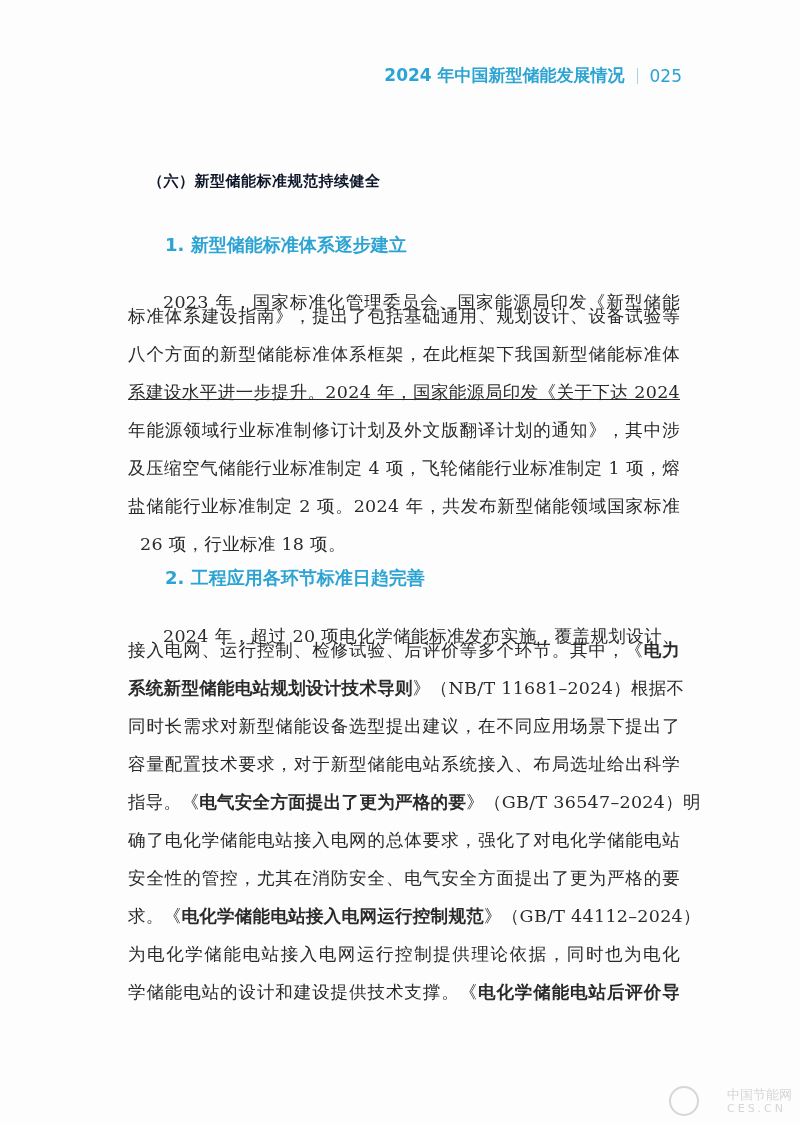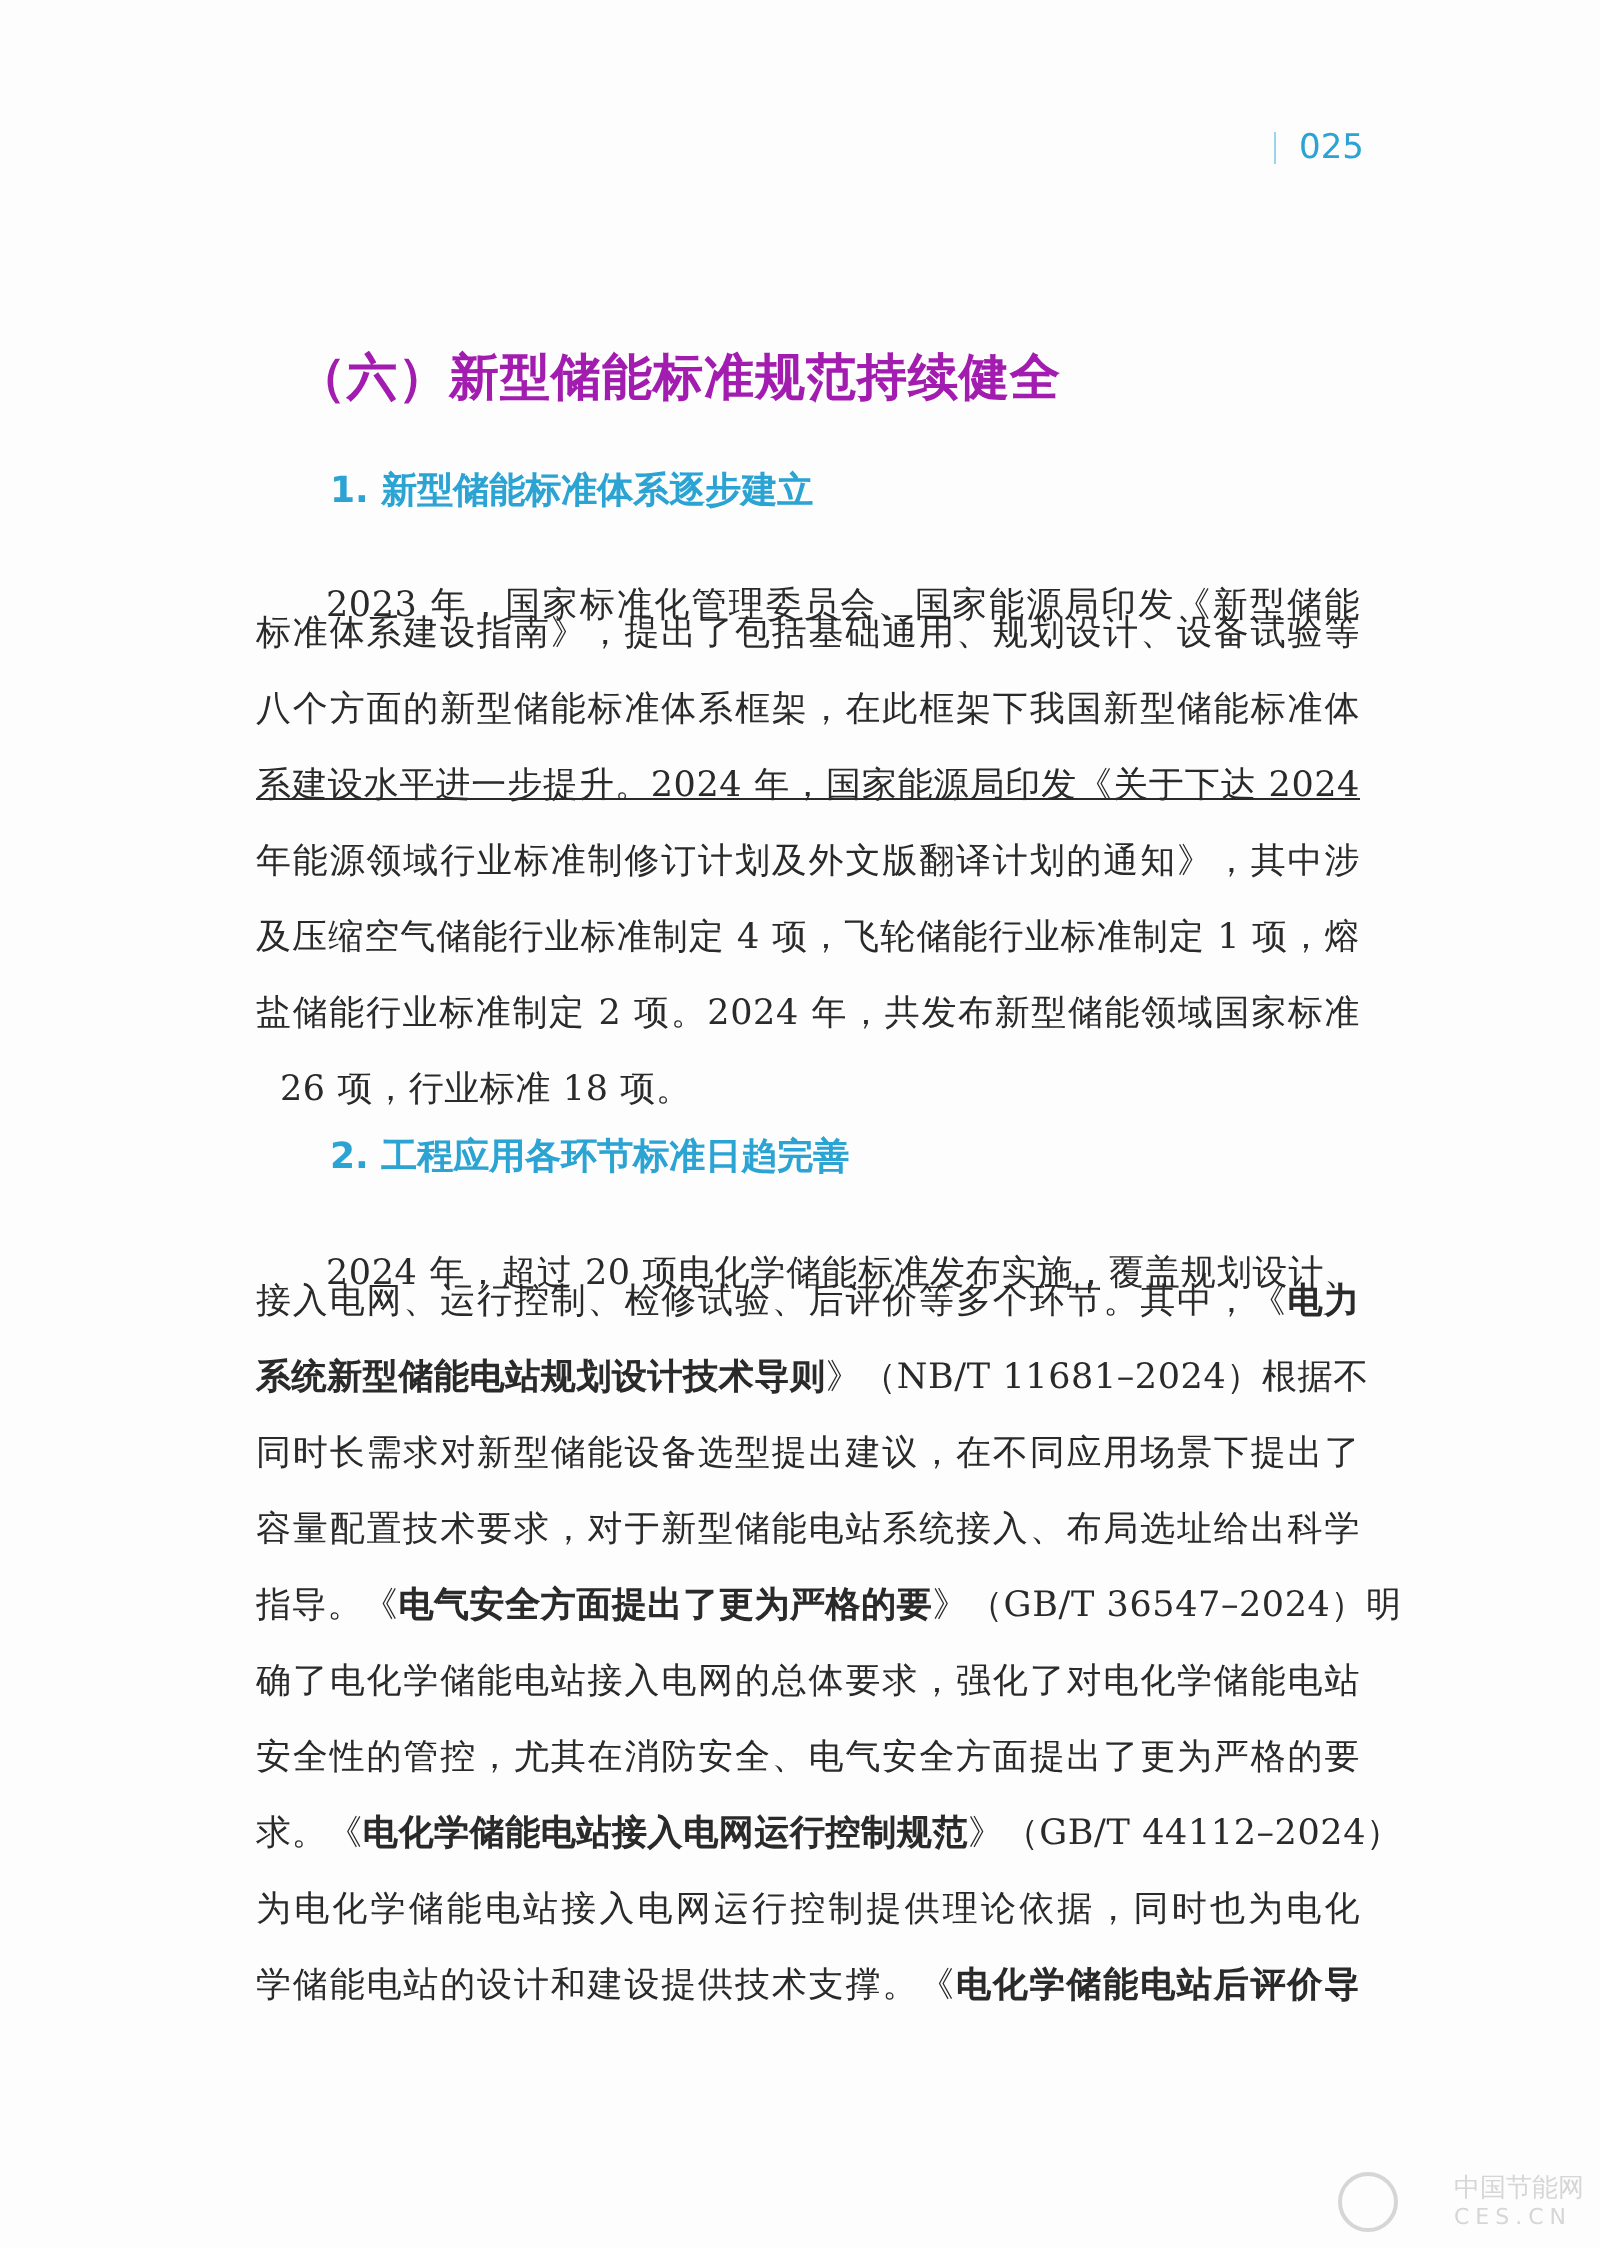--- a/index.html
+++ b/index.html
@@ -3,38 +3,39 @@
 <meta charset="utf-8">
 <style>
   html, body { margin:0; padding:0; }
   body { width:800px; height:1124px; background:#fdfdfd; position:relative; overflow:hidden;
          font-family:"DejaVu Serif","Liberation Serif",serif; color:#2a2a2a; }
   .header { position:absolute; top:64px; right:118px; display:flex; align-items:center;
             font-family:"DejaVu Sans","Liberation Sans",sans-serif; color:#2ba3d3; font-size:17px; font-weight:bold; }
   .header .sep { display:inline-block; width:1px; height:16px; background:#9fd3ea; margin:0 12px; }
   .header .pg { font-weight:normal; }
   .h1 { position:absolute; left:148px; top:172px; font-family:"DejaVu Sans","Liberation Sans",sans-serif;
-        color:#a21caf; font-size:25px; font-weight:bold; letter-spacing:0.5px; }
+        color:#0f172a; font-size:15px; font-weight:bold; letter-spacing:0.5px; }
   .h2 { position:absolute; left:165px; font-family:"DejaVu Sans","Liberation Sans",sans-serif;
         color:#2ba3d3; font-size:18px; font-weight:bold; }
   .line { position:absolute; left:128px; width:552px; font-size:17.5px; white-space:nowrap;
           text-align:justify; text-align-last:justify; letter-spacing:0.3px; }
   .line.indent { left:163px; width:517px;margin-top:24px; }
   .line.last { text-align-last:left; }
   .b { font-weight:bold; font-family:"DejaVu Sans","Liberation Sans",sans-serif; }
   .wm { position:absolute; right:8px; bottom:8px; display:flex; align-items:center; color:#d6d6d6;
         font-family:"DejaVu Sans","Liberation Sans",sans-serif;gap:24px; }
   .wm .logo { width:26px; height:26px; border:2px solid #d6d6d6; border-radius:50%; margin-right:4px; }
   .wm .t1 { font-size:13px; line-height:14px; }
   .wm .t2 { font-size:11px; letter-spacing:3px; line-height:13px; }
 </style>
 </head>
 <body>
 
 <div class="header">
+  <span>2024 年中国新型储能发展情况</span>
   <span class="sep"></span>
   <span class="pg">025</span>
 </div>
 
 <div class="h1">（六）新型储能标准规范持续健全</div>
 
 <div class="h2" style="top:233px;">1. 新型储能标准体系逐步建立</div>
 
 <div class="line indent" style="top:266px;">2023 年，国家标准化管理委员会、国家能源局印发《新型储能</div>
 <div class="line" style="top:304px;">标准体系建设指南》，提出了包括基础通用、规划设计、设备试验等</div>

